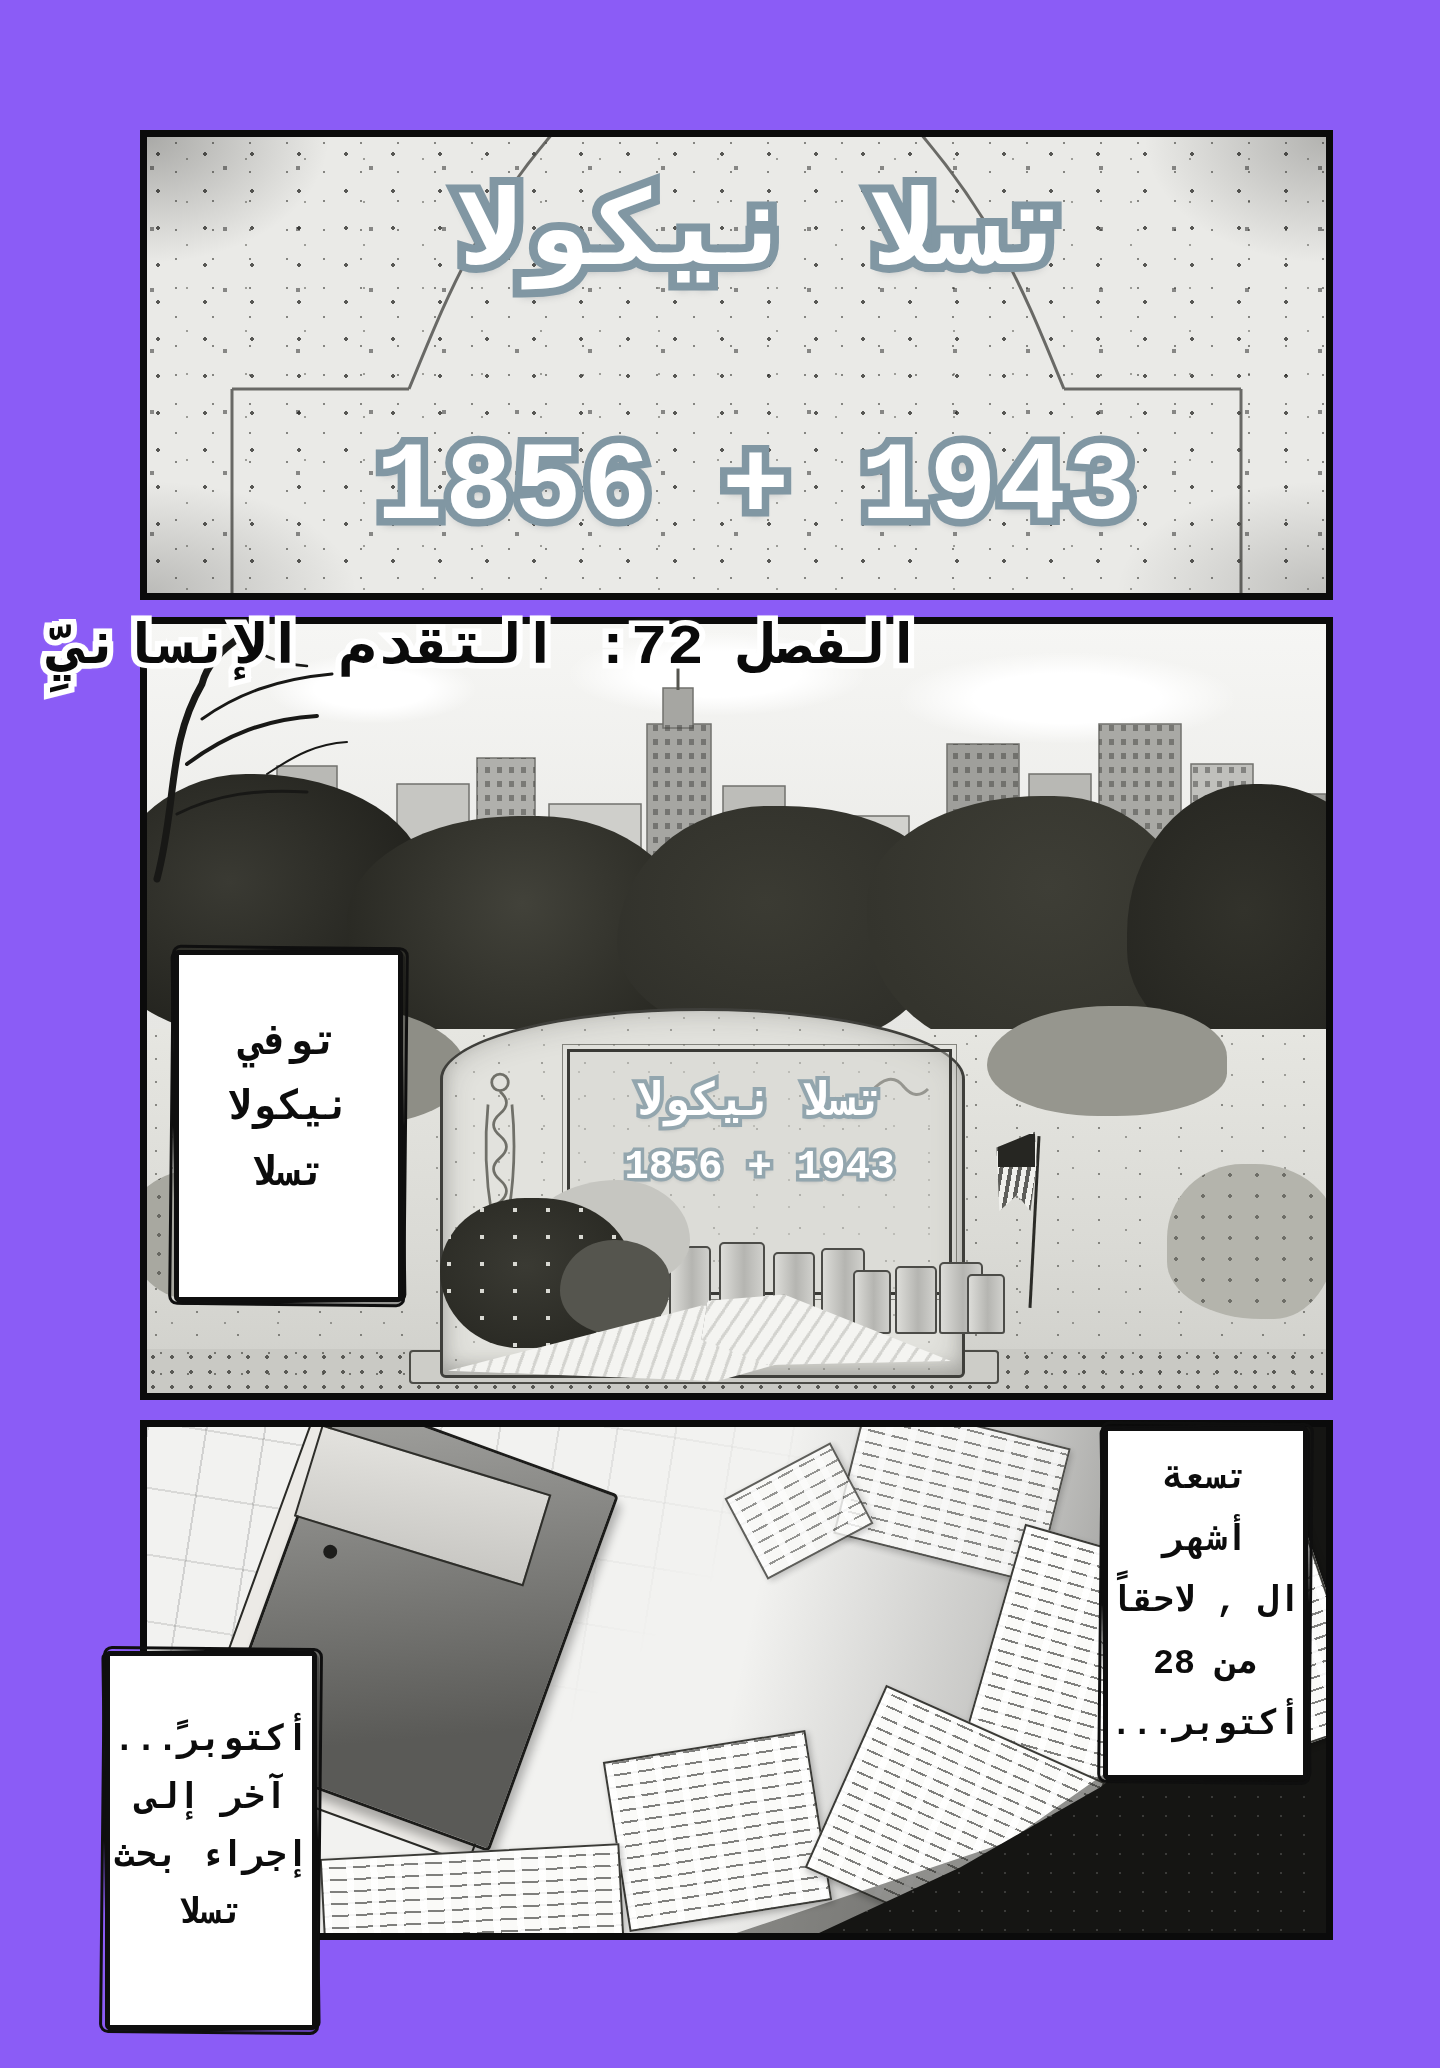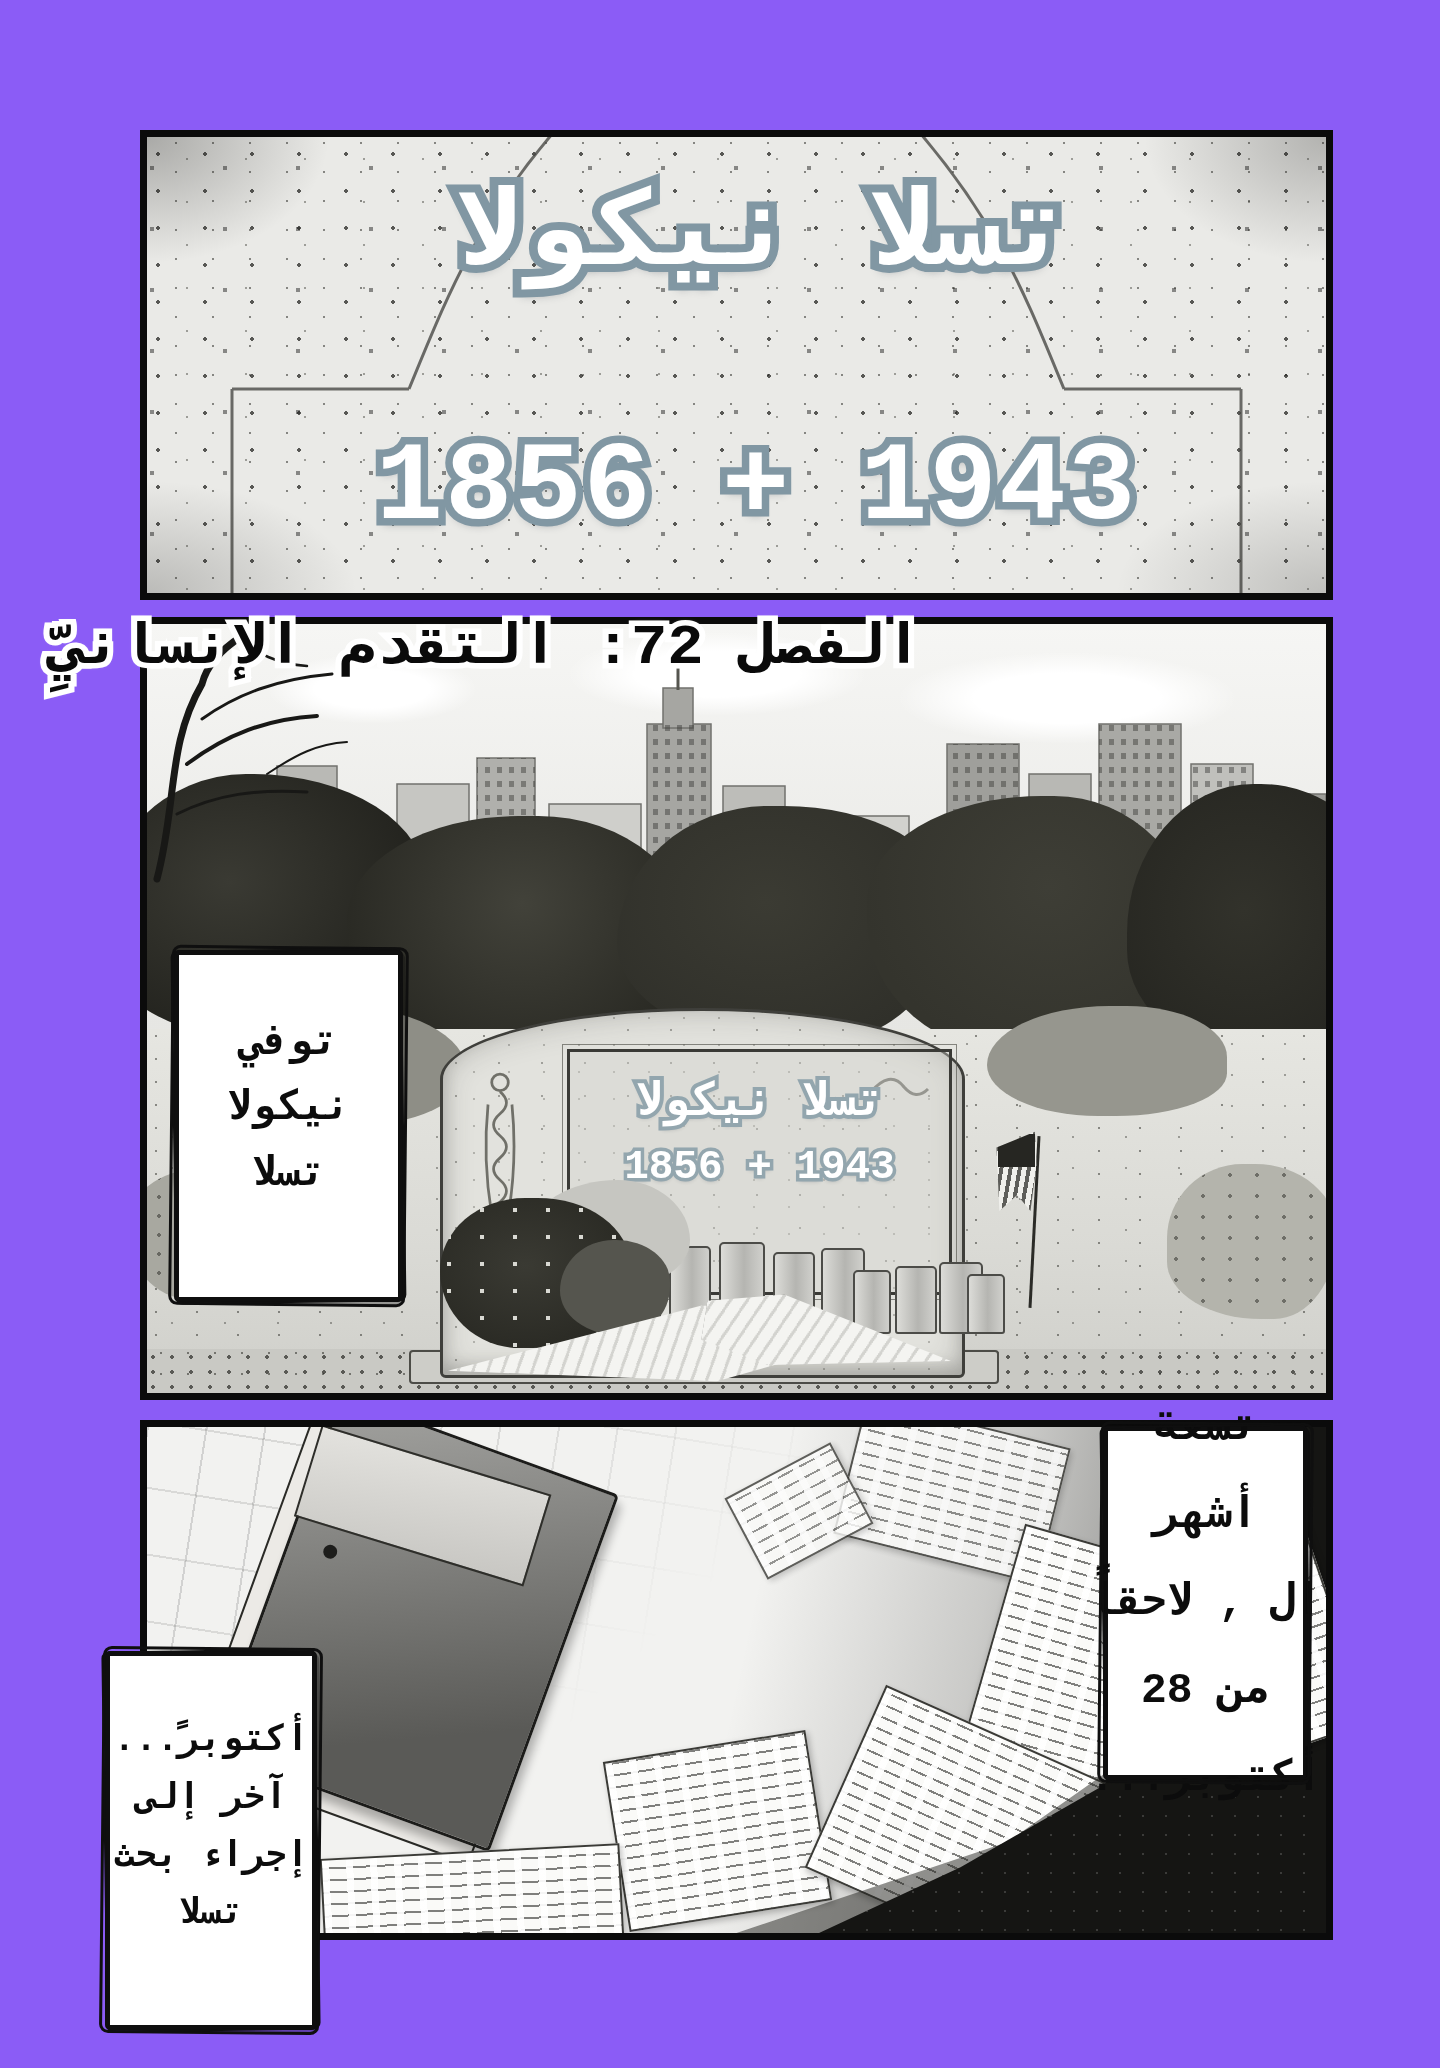--- a/index.html
+++ b/index.html
@@ -154,21 +154,21 @@
   .bubble{position:absolute;z-index:9;background:#ffffff;border:5px solid #0f0f0f;border-radius:5px;
           display:flex;flex-direction:column;justify-content:center;align-items:center;text-align:center;
           box-shadow:2px 3px 0 rgba(0,0,0,.30);}
   .bubble::before{content:"";position:absolute;inset:-9px;border:3px solid #0f0f0f;border-radius:9px;
           transform:rotate(.6deg);pointer-events:none;}
   .bubble::after{content:"";position:absolute;inset:-6px;border:2px solid #0f0f0f;border-radius:7px;
           transform:rotate(-.8deg);pointer-events:none;}
   .bl{direction:ltr;font-weight:bold;color:#0c0c0c;}
   .b-date{left:1091px;top:646px;width:193px;height:328px;font-size:30px;line-height:1.78;}
   .b-died{left:174px;top:950px;width:229px;height:352px;font-size:41px;line-height:1.6;padding-bottom:34px;}
-  .b-nine{left:1103px;top:1426px;width:205px;height:354px;font-size:43px;line-height:1.76;gap:12px;}
+  .b-nine{left:1103px;top:1426px;width:205px;height:354px;font-size:35px;line-height:1.76;}
   .b-secret{left:666px;top:1464px;width:236px;height:348px;font-size:39px;line-height:1.78;padding-top:12px;}
   .b-based{left:105px;top:1651px;width:212px;height:379px;font-size:36px;line-height:1.6;padding-bottom:26px;}
 </style>
 </head>
 <body>
 
 <div class="page">
 
   <section id="panel1" class="stonebg">
     <svg class="tomb-outline" viewBox="0 0 1179 456" preserveAspectRatio="none">

